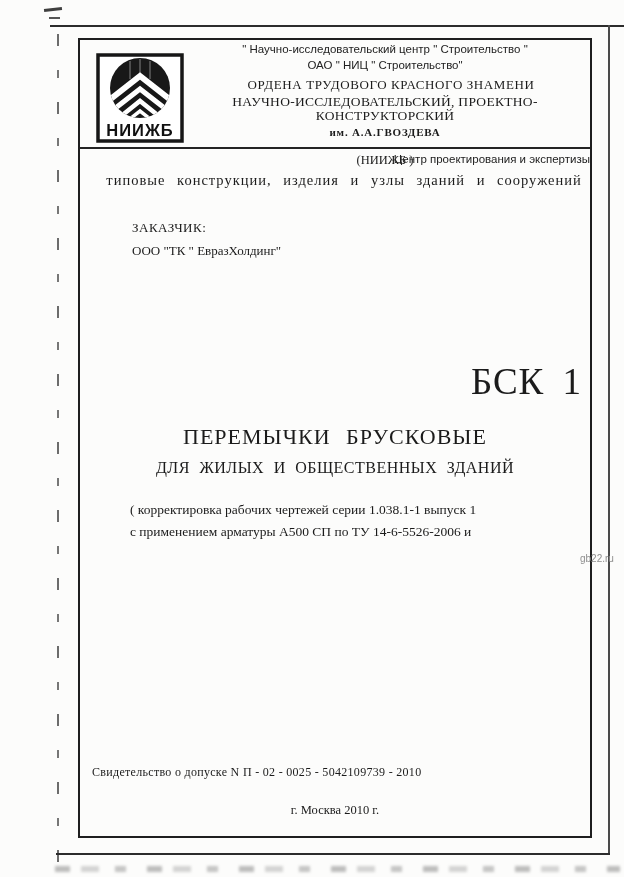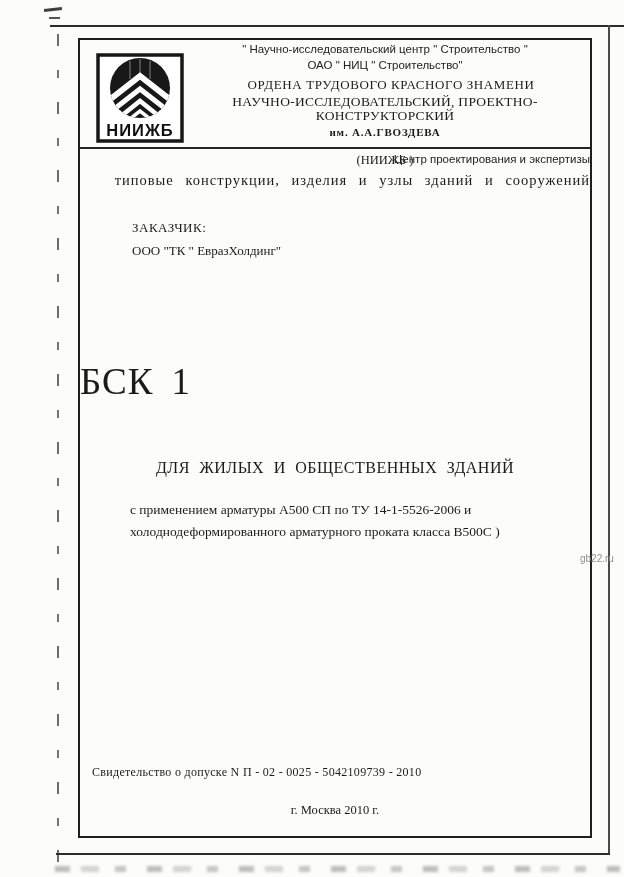--- a/index.html
+++ b/index.html
@@ -41,26 +41,26 @@
   .hdr .caps2{font-size:13.5px;letter-spacing:.3px;margin-top:4px;text-align:center;}
   .hdr .caps3{font-size:13.5px;letter-spacing:.3px;margin-top:3px;}
   .hdr .small1{font-size:11px;letter-spacing:.8px;margin-top:5px;font-weight:bold;}
   .hdr .small2{font-size:12.5px;margin-top:16px;}
   .divider{position:absolute;left:0;right:0;top:107px;height:2px;background:#242424;}
   .dept{
     position:absolute;left:0;right:0;top:113px;text-align:right;
     font-family:"Liberation Sans","DejaVu Sans",sans-serif;font-size:11.5px;color:#222;
   }
   .series{
-    position:absolute;left:0;right:0;top:132px;text-align:right;
+    position:absolute;left:0;right:0;top:132px;text-align:center;
     font-size:14.5px;letter-spacing:1px;word-spacing:7px;margin-left:18px;
   }
   .cust-label{position:absolute;left:52px;top:180px;font-size:13px;letter-spacing:.5px;}
   .cust-name{position:absolute;left:52px;top:203px;font-size:13px;}
-  .code{position:absolute;left:0;right:0;top:320px;text-align:left;font-size:37px;word-spacing:8px;letter-spacing:1px;}
+  .code{position:absolute;left:0;right:8px;top:320px;text-align:right;font-size:37px;word-spacing:8px;letter-spacing:1px;}
   .t1{position:absolute;left:0;right:0;top:384px;text-align:center;font-size:22px;letter-spacing:1px;word-spacing:9px;}
   .t2{position:absolute;left:0;right:0;top:419px;text-align:center;font-size:16px;letter-spacing:.5px;word-spacing:5px;}
   .notes{position:absolute;left:50px;top:459px;width:420px;font-size:13.5px;line-height:22px;}
   .cert{position:absolute;left:12px;top:725px;font-size:12px;letter-spacing:.3px;text-align:right;}
   .place{position:absolute;left:0;right:0;top:763px;text-align:center;font-size:12.5px;}
   .watermark{
     position:absolute;left:580px;top:553px;
     font-family:"Liberation Sans","DejaVu Sans",sans-serif;
     font-size:10px;color:#8f8f8f;z-index:6;
   }
@@ -112,24 +112,25 @@
 
     <div class="divider"></div>
 
     <div class="dept">Центр проектирования и экспертизы</div>
     <div class="series">типовые  конструкции,  изделия  и  узлы зданий  и  сооружений</div>
 
     <div class="cust-label">ЗАКАЗЧИК:</div>
     <div class="cust-name">ООО "ТК  " ЕвразХолдинг"</div>
 
     <div class="code">БСК 1</div>
+    <div class="t1">ПЕРЕМЫЧКИ  БРУСКОВЫЕ</div>
     <div class="t2">ДЛЯ ЖИЛЫХ  И  ОБЩЕСТВЕННЫХ ЗДАНИЙ</div>
 
     <div class="notes">
-      <div>с применением   арматуры  А500 СП  по  ТУ 14-1-5526-2006   и</div>
-      <div>холоднодеформированного арматурного  проката  класса В500С )</div>
+      <div>( корректировка  рабочих  чертежей  серии  1.038.1-1  выпуск 1</div>
+      <div>с применением   арматуры  А500 СП  по  ТУ 14-6-5526-2006   и</div>
     </div>
 
     <div class="cert">Свидетельство о допуске  N  П - 02 - 0025 - 5042109739 - 2010</div>
     <div class="place">г. Москва 2010 г.</div>
 
   </div>
 </div>
 
 </body></html>

